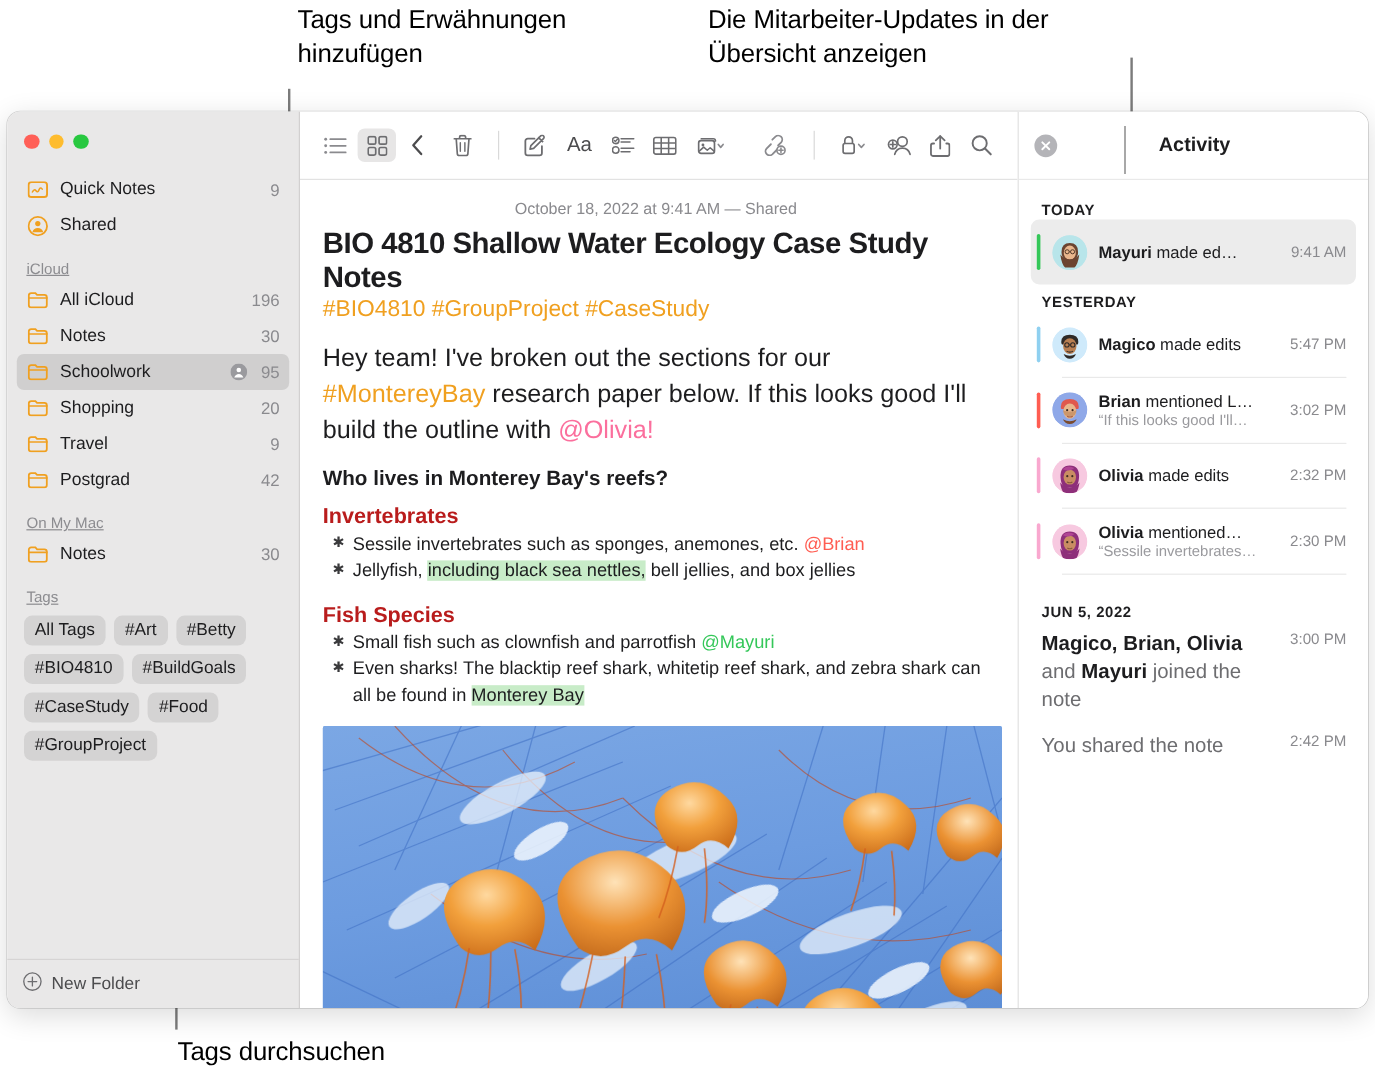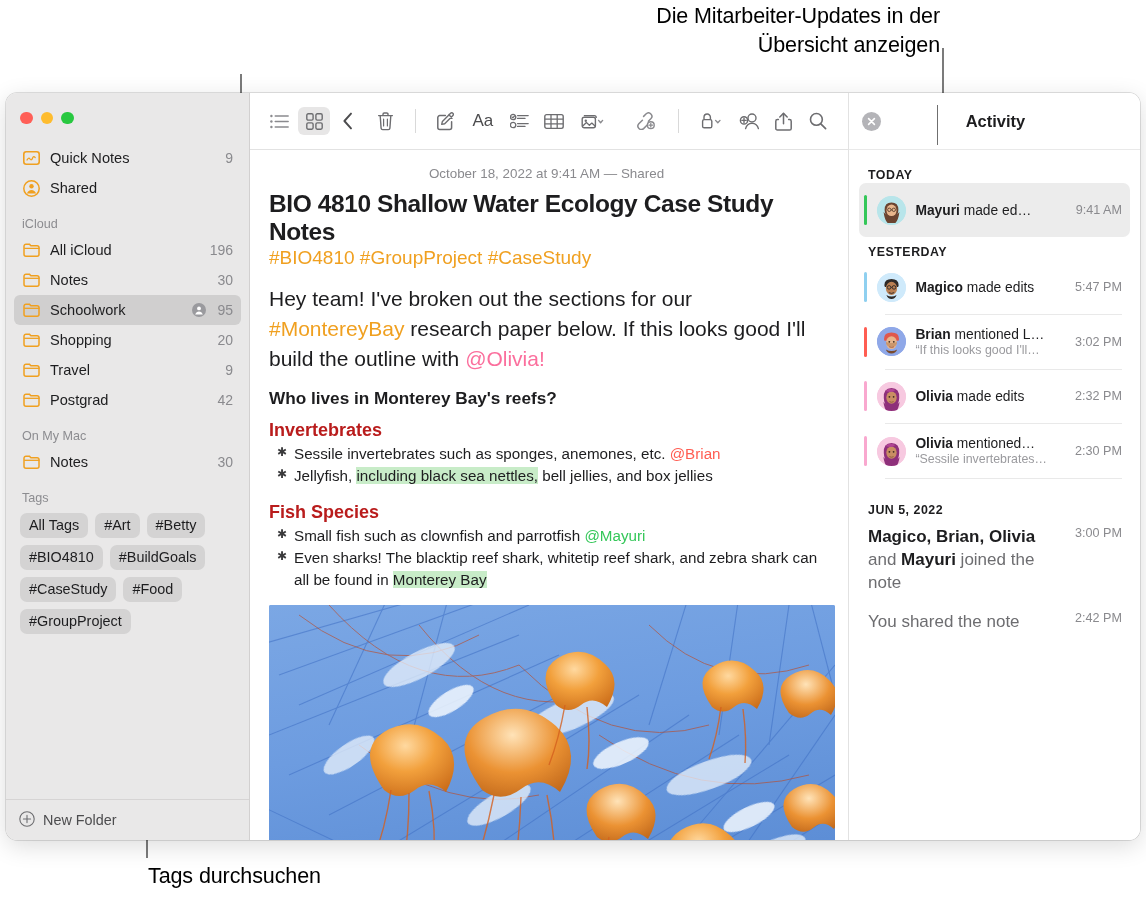--- a/index.html
+++ b/index.html
@@ -15,21 +15,21 @@
 
   
   .callout{
     position:absolute;
     font-size:21.5px;
     color:#000;
     line-height:1.33;
     letter-spacing:-0.1px;
   }
   .callout.left{left:248px;top:2px;width:330px;}
-  .callout.right{left:590px;top:2px;width:350px;text-align:right;}
+  .callout.right{left:590px;top:2px;width:350px;text-align:left;}
   .callout.bottom{left:148px;top:862px;width:330px;}
 
   .leader{position:absolute;background:#7b7b7b;}
   
   .leader-left-v{left:240px;top:74px;width:1.6px;height:218px;}
   .bracket{position:absolute;}
   .bracket-top{left:255px;top:246px;width:14px;height:1.6px;background:#7b7b7b;}
   .bracket-bot{left:255px;top:290px;width:14px;height:1.6px;background:#7b7b7b;}
   .bracket-v{left:267.5px;top:246px;width:1.6px;height:46px;background:#7b7b7b;}
 
@@ -69,20 +69,21 @@
     position:relative;
   }
   .side-row.selected{background:#d0cfcf;}
   .side-ico{width:19px;height:19px;margin-right:9px;flex:0 0 19px;display:flex;align-items:center;justify-content:center;}
   .side-label{flex:1;white-space:nowrap;overflow:hidden;text-overflow:ellipsis;}
   .side-count{font-size:14px;color:#8a8a8e;margin-left:6px;}
   .side-shared-badge{margin-right:5px;display:flex;align-items:center;}
   .side-head{
     font-size:12.6px;color:#8c8c90;
     padding:14px 16px 4px 16px;
+    text-decoration:underline;
   }
   .tags-wrap{padding:4px 10px 0 14px;display:flex;flex-wrap:wrap;gap:7px;}
   .tag{
     background:#d4d3d3;color:#1d1d1f;
     border-radius:7px;
     padding:4px 9px 5px;
     font-size:14.4px;
     white-space:nowrap;
   }
   .side-footer{
@@ -188,20 +189,21 @@
     display:flex;padding:8px 18px 8px 19px;align-items:flex-start;
   }
   .act-plain .t{flex:1;font-size:17px;color:#6d6d70;line-height:1.35;}
   .act-plain .t b{color:#1d1d1f;font-weight:bold;}
 </style>
 </head>
 <body>
 
 <div class="stage">
 
+  <div class="callout left">Tags und Erwähnungen hinzufügen</div>
   <div class="callout right">Die Mitarbeiter-Updates in der Übersicht anzeigen</div>
   <div class="callout bottom">Tags durchsuchen</div>
 
   <div class="leader leader-left-v"></div>
   <div class="bracket bracket-top"></div>
   <div class="bracket bracket-bot"></div>
   <div class="bracket bracket-v"></div>
   <div class="leader leader-right-v"></div>
   <div class="leader leader-bottom-v"></div>
 

